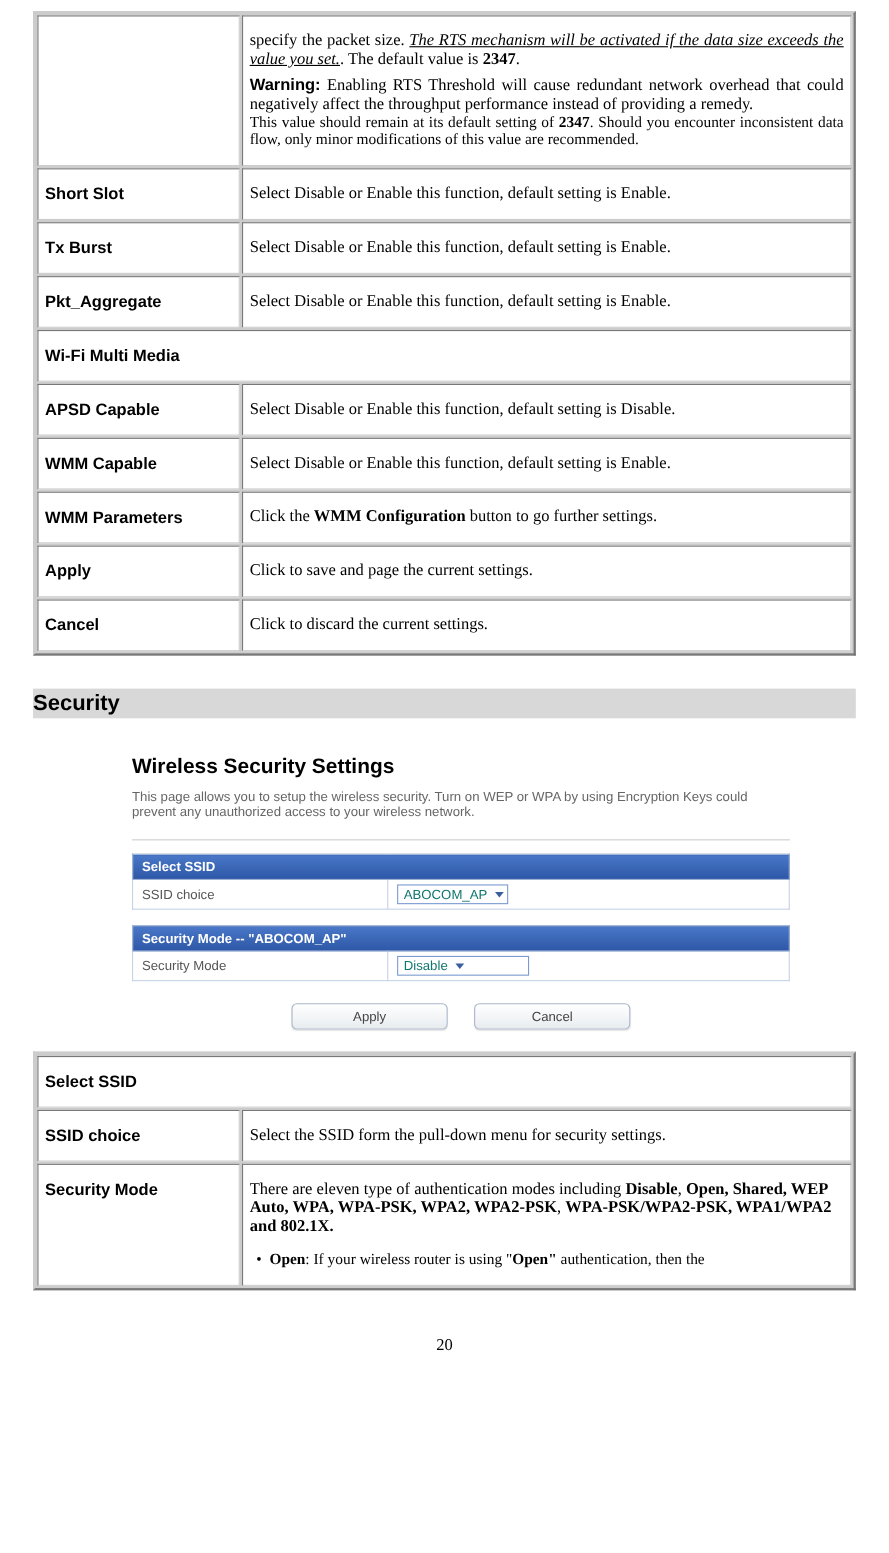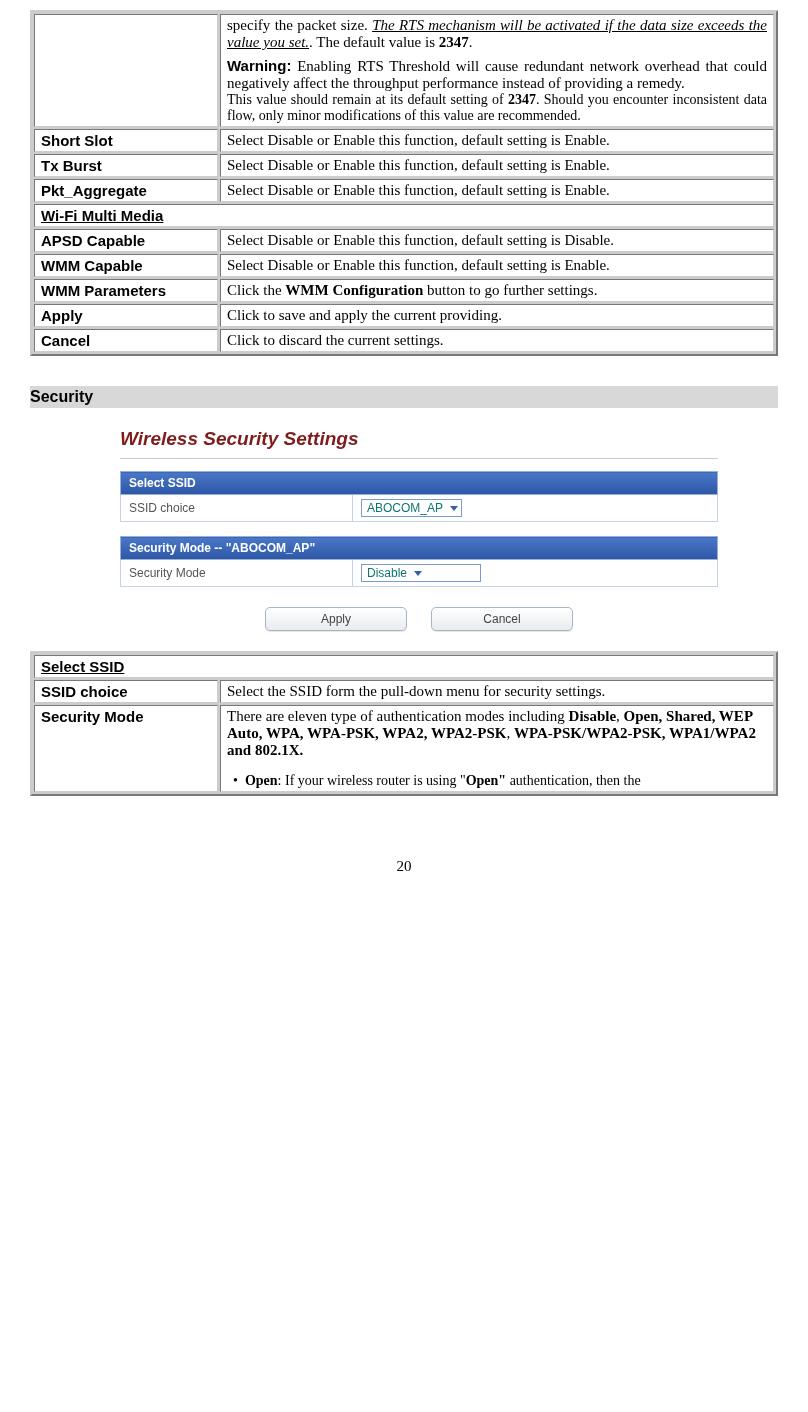--- a/index.html
+++ b/index.html
@@ -15,72 +15,70 @@
 }
 table.params {
   width: 100%;
   border-collapse: separate;
   border-spacing: 2px;
   border: 2px outset #ccc;
   background: #ccc;
 }
 table.params td {
   border: 1px inset #ccc;
-  padding: 2px 6px;
+  padding: 14px 6px;
   background: #fff;
   font-size: 15px;
   vertical-align: top;
 }
 .label-cell {
   width: 170px;
   font-weight: bold;
   font-family: Arial, sans-serif;
   font-size: 14px;
 }
 .section-row td {
   background: #d8d8d8;
   font-weight: bold;
   font-family: Arial, sans-serif;
   font-size: 15px;
   padding: 4px 6px;
-  text-decoration: underline;
 }
 .rts-cell {
   text-align: justify;
 }
 .rts-underline {
   text-decoration: underline;
   font-style: italic;
 }
 .warning-label {
   font-weight: bold;
   font-family: Arial, sans-serif;
 }
 .small-note {
   font-size: 14px;
 }
 h2.section-heading {
   font-family: Arial, sans-serif;
-  font-size: 16px;
+  font-size: 20px;
   font-weight: bold;
   background: #d8d8d8;
   padding: 2px 0;
   margin-top: 30px;
-  margin-bottom: 10px;
+  margin-bottom: 24px;
 }
 
 .screenshot-wrap {
   padding: 10px 60px 20px 90px;
 }
 .ss-title {
-  color: #7f1d1d;
+  color: #000000;
   font-family: Arial, sans-serif;
   font-size: 19px;
   font-weight: bold;
-  font-style: italic;
   margin-bottom: 8px;
 }
 .ss-desc {
   color: #666;
   font-family: Arial, sans-serif;
   font-size: 12px;
   margin-bottom: 18px;
 }
 .ss-hr {
   border: none;
@@ -133,21 +131,21 @@
 .bullet-row {
   padding-left: 18px;
   text-indent: -12px;
   display: block;
   margin-top: 14px;
   font-size: 14px;
 }
 .page-num {
   text-align: center;
   font-size: 15px;
-  margin-top: 52px;
+  margin-top: 32px;
   padding-bottom: 10px;
 }
 
 .dd-arrow {
   display:inline-block;
   width:0;height:0;
   border-left:4px solid transparent;
   border-right:4px solid transparent;
   border-top:5px solid #3a5fa0;
   margin-left:4px;
@@ -207,33 +205,34 @@
     <td>Select Disable or Enable this function, default setting is Enable.</td>
   </tr>
   <tr>
     <td class="label-cell">WMM Parameters</td>
     <td>
       <span>Click the </span><b>WMM Configuration</b><span> button to go further settings.</span>
     </td>
   </tr>
   <tr>
     <td class="label-cell">Apply</td>
-    <td>Click to save and apply the current providing.</td>
+    <td>Click to save and page the current settings.</td>
   </tr>
   <tr>
     <td class="label-cell">Cancel</td>
     <td>Click to discard the current settings.</td>
   </tr>
 </tbody>
     </table>
 
 <h2 class="section-heading">Security</h2>
 
 <div class="screenshot-wrap">
   <div class="ss-title">Wireless Security Settings</div>
+  <div class="ss-desc">This page allows you to setup the wireless security. Turn on WEP or WPA by using Encryption Keys could prevent any unauthorized access to your wireless network.</div>
   <hr class="ss-hr">
 
   <table class="ss-table">
     <tbody>
           <tr class="ss-header-row">
       <td colspan="2">Select SSID</td>
     </tr>
     <tr class="ss-row">
       <td>SSID choice</td>
       <td>

